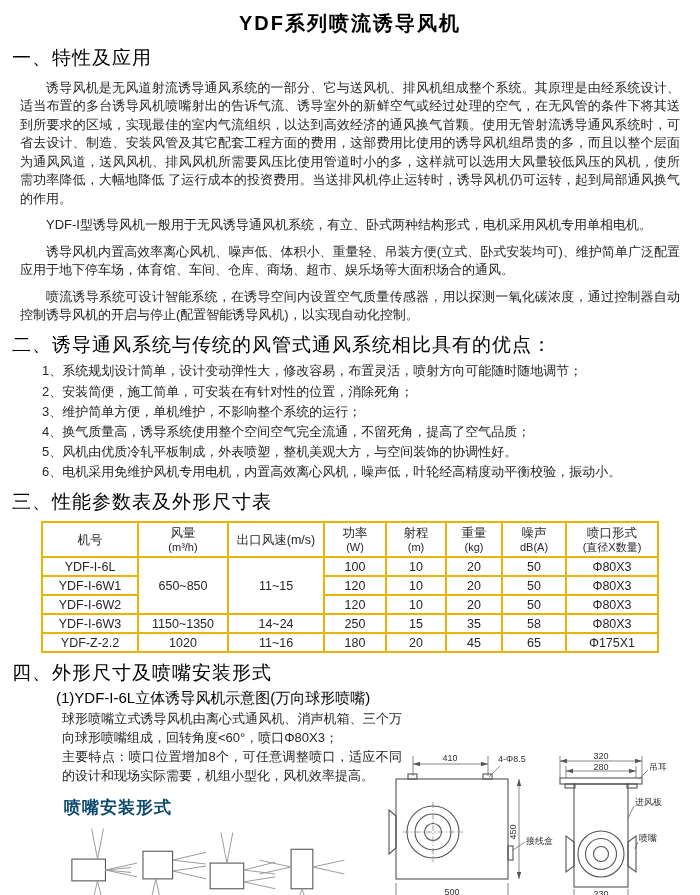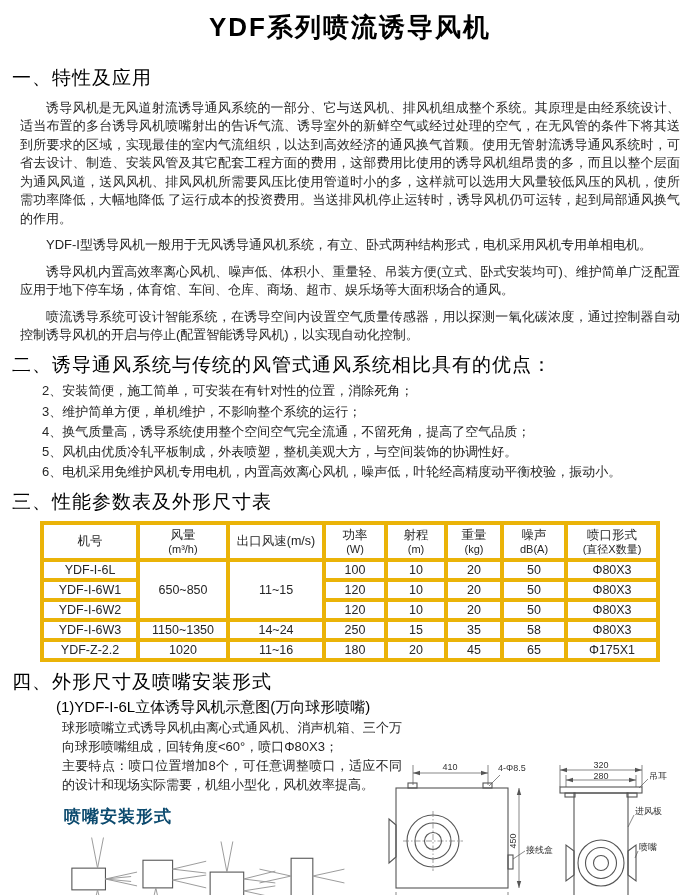--- a/index.html
+++ b/index.html
@@ -4,40 +4,40 @@
 <style>
   * { box-sizing: border-box; }
   html,body { margin:0; padding:0; }
   body {
     width:700px; height:895px; overflow:hidden;
     background:#ffffff; color:#1f1f1f;
     font-family:"Liberation Sans","DejaVu Sans",sans-serif;
   }
   .page { padding:6px 12px 0 12px; }
   .doc-title {
-    text-align:center; font-size:26px; font-weight:bold; color:#000;
-    margin:4px 0 20px 0; letter-spacing:2px;
+    text-align:center; font-size:20px; font-weight:bold; color:#000;
+    margin:4px 0 8px 0; letter-spacing:2px;
   }
   .sec-heading {
     font-size:19px; font-weight:normal; color:#000;
     margin:7px 0 3px 0; letter-spacing:1px;
   }
   .body-p {
     font-size:13px; line-height:1.42; margin:8px; color:#262626;
     text-align:justify; text-indent:2em;
   }
   .adv-item {
     font-size:13px; line-height:1.55; margin:0 0 0 30px; color:#262626;
   }
   table.spec {
     border-collapse:collapse; margin:6px auto 2px auto;
     font-size:12.5px; color:#262626; text-align:center;
   }
   table.spec th, table.spec td {
-    border:4px solid #eab308; padding:1px 6px; font-weight:normal;
+    border:2px solid #eab308; padding:1px 6px; font-weight:normal;
     vertical-align:middle; height:19px;
   }
   table.spec th { line-height:1.15; padding:3px 6px; }
   .hdr-l2 { font-size:11px; }
   .col-model{width:96px}.col-air{width:90px}.col-vel{width:96px}
   .col-pow{width:62px}.col-rng{width:60px}.col-wt{width:56px}
   .col-noise{width:64px}.col-noz{width:92px}
   .sub-heading {
     font-size:15px; font-weight:normal; color:#000; margin:3px 0 2px 44px;
   }
@@ -63,20 +63,21 @@
 
   <div class="doc-title">YDF系列喷流诱导风机</div>
 
   <div class="sec-heading">一、特性及应用</div>
   <p class="body-p">诱导风机是无风道射流诱导通风系统的一部分、它与送风机、排风机组成整个系统。其原理是由经系统设计、适当布置的多台诱导风机喷嘴射出的告诉气流、诱导室外的新鲜空气或经过处理的空气，在无风管的条件下将其送到所要求的区域，实现最佳的室内气流组织，以达到高效经济的通风换气首颗。使用无管射流诱导通风系统时，可省去设计、制造、安装风管及其它配套工程方面的费用，这部费用比使用的诱导风机组昂贵的多，而且以整个层面为通风风道，送风风机、排风风机所需要风压比使用管道时小的多，这样就可以选用大风量较低风压的风机，使所需功率降低，大幅地降低 了运行成本的投资费用。当送排风机停止运转时，诱导风机仍可运转，起到局部通风换气的作用。</p>
   <p class="body-p">YDF-I型诱导风机一般用于无风诱导通风机系统，有立、卧式两种结构形式，电机采用风机专用单相电机。</p>
   <p class="body-p">诱导风机内置高效率离心风机、噪声低、体积小、重量轻、吊装方便(立式、卧式安装均可)、维护简单广泛配置应用于地下停车场，体育馆、车间、仓库、商场、超市、娱乐场等大面积场合的通风。</p>
   <p class="body-p">喷流诱导系统可设计智能系统，在诱导空间内设置空气质量传感器，用以探测一氧化碳浓度，通过控制器自动控制诱导风机的开启与停止(配置智能诱导风机)，以实现自动化控制。</p>
 
   <div class="sec-heading">二、诱导通风系统与传统的风管式通风系统相比具有的优点：</div>
+  <div class="adv-item">1、系统规划设计简单，设计变动弹性大，修改容易，布置灵活，喷射方向可能随时随地调节；</div>
   <div class="adv-item">2、安装简便，施工简单，可安装在有针对性的位置，消除死角；</div>
   <div class="adv-item">3、维护简单方便，单机维护，不影响整个系统的运行；</div>
   <div class="adv-item">4、换气质量高，诱导系统使用整个空间空气完全流通，不留死角，提高了空气品质；</div>
   <div class="adv-item">5、风机由优质冷轧平板制成，外表喷塑，整机美观大方，与空间装饰的协调性好。</div>
   <div class="adv-item">6、电机采用免维护风机专用电机，内置高效离心风机，噪声低，叶轮经高精度动平衡校验，振动小。</div>
 
   <div class="sec-heading">三、性能参数表及外形尺寸表</div>
   <table class="spec">
     <thead>
       <tr>

